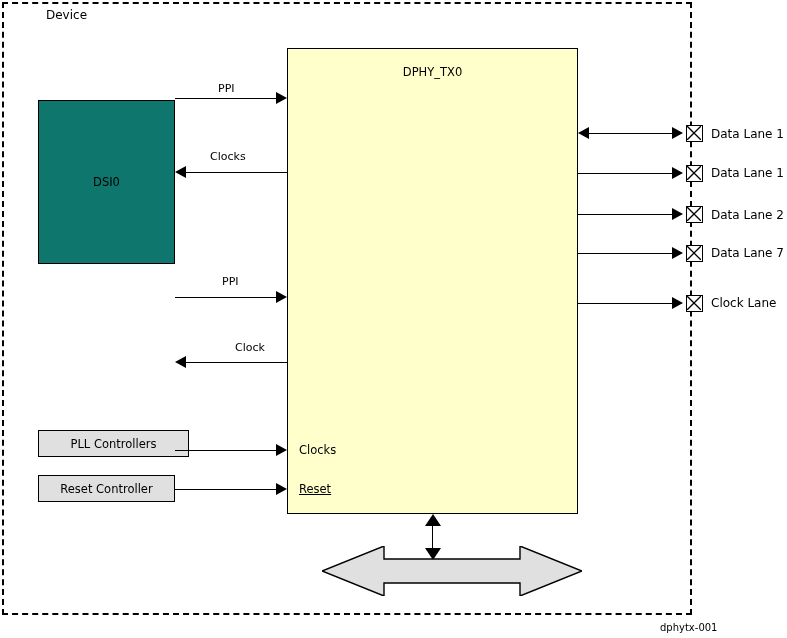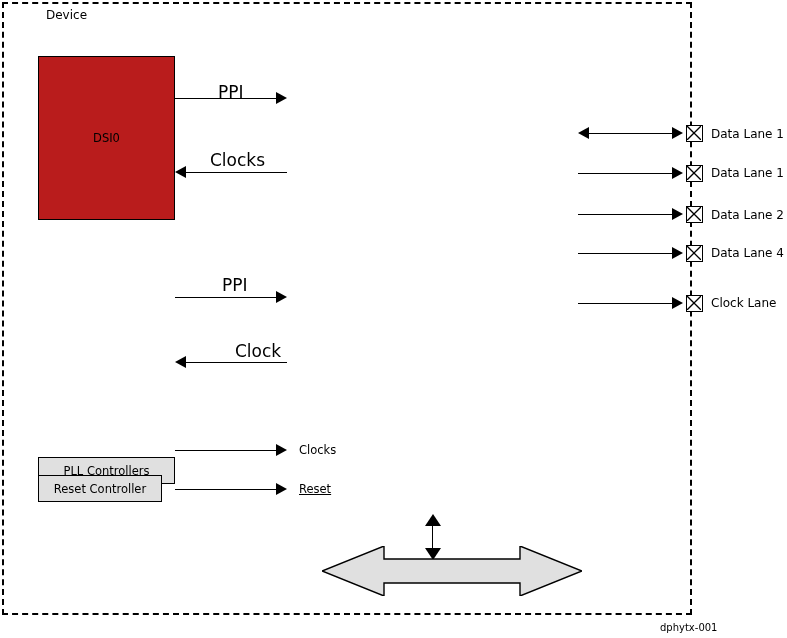--- a/index.html
+++ b/index.html
@@ -48,21 +48,21 @@
   .block {
     box-sizing: border-box;
     border: 1px solid #000;
     display: flex;
     align-items: center;
     justify-content: center;
     font-size: 11.5px;
     color: #000;
     text-align: center;
   }
-  .block.green { background: #b91c1c; }
+  .block.green { background: #0f766e; margin-top: 44px; }
   .block.yellow { background: #ffffcc; }
   .block.gray { background: #e0e0e0; }
 
   .block.yellow {
     align-items: flex-start;
     justify-content: center;
   }
   .yellow-title {
     margin-top: 16px;
     font-size: 11.5px;
@@ -103,21 +103,21 @@
     border-right: 8px solid transparent;
     border-bottom: 12px solid #000;
   }
   .arrow-d {
     width: 0; height: 0;
     border-left: 8px solid transparent;
     border-right: 8px solid transparent;
     border-top: 12px solid #000;
   }
   .wire-label {
-    font-size: 17px;
+    font-size: 11px;
     color: #000;
     white-space: nowrap;
     text-align: right;
   }
 
   
   .pad {
     width: 17px;
     height: 17px;
     box-sizing: border-box;
@@ -169,32 +169,35 @@
 
 
   <div class="abs hline" style="left:175px; top:297px; width:102px;"></div>
   <div class="abs arrow-r" style="left:276px; top:291px;"></div>
   <div class="abs wire-label" style="left:222px; top:275px;">PPI</div>
 
   <div class="abs hline" style="left:186px; top:362px; width:101px;"></div>
   <div class="abs arrow-l" style="left:175px; top:356px;"></div>
   <div class="abs wire-label" style="left:215px; top:341px;margin-left:20px;">Clock</div>
 
-  <div class="abs block gray" style="left:38px; top:457px; width:137px; height:27px;">
+  <div class="abs block gray" style="left:38px; top:430px; width:151px; height:27px;">
     <span>PLL Controllers</span>
   </div>
   <div class="abs hline" style="left:175px; top:450px; width:102px;"></div>
   <div class="abs arrow-r" style="left:276px; top:444px;"></div>
 
-  <div class="abs block gray" style="left:38px; top:475px; width:124px; height:27px;">
+  <div class="abs block gray" style="left:38px; top:475px; width:137px; height:27px;">
     <span>Reset Controller</span>
   </div>
   <div class="abs hline" style="left:175px; top:489px; width:102px;"></div>
   <div class="abs arrow-r" style="left:276px; top:483px;"></div>
 
+  <div class="abs block yellow" style="left:287px; top:48px; width:291px; height:466px;">
+    <span class="yellow-title">DPHY_TX0</span>
+  </div>
   <div class="abs inner-label" style="left:299px; top:443px;">Clocks</div>
   <div class="abs inner-label" style="left:299px; top:482px;text-decoration:underline;">Reset</div>
 
   <div class="abs hline" style="left:589px; top:133px; width:84px;"></div>
   <div class="abs arrow-r" style="left:672px; top:127px;"></div>
   <div class="abs arrow-l" style="left:578px; top:127px;"></div>
   <div class="abs pad" style="left:686px; top:125px;">
     <svg width="14" height="14" viewBox="0 0 14 14">
         <line x1="0" y1="0" x2="14" y2="14" stroke="#000" stroke-width="1.3"></line>
         <line x1="14" y1="0" x2="0" y2="14" stroke="#000" stroke-width="1.3"></line>
@@ -223,21 +226,21 @@
   <div class="abs lane-label" style="left:711px; top:208px;">Data Lane 2</div>
 
   <div class="abs hline" style="left:578px; top:253px; width:95px;"></div>
   <div class="abs arrow-r" style="left:672px; top:247px;"></div>
   <div class="abs pad" style="left:686px; top:245px;">
     <svg width="14" height="14" viewBox="0 0 14 14">
         <line x1="0" y1="0" x2="14" y2="14" stroke="#000" stroke-width="1.3"></line>
         <line x1="14" y1="0" x2="0" y2="14" stroke="#000" stroke-width="1.3"></line>
       </svg>
   </div>
-  <div class="abs lane-label" style="left:711px; top:246px;">Data Lane 4</div>
+  <div class="abs lane-label" style="left:711px; top:246px;">Data Lane 7</div>
 
   <div class="abs hline" style="left:578px; top:303px; width:95px;"></div>
   <div class="abs arrow-r" style="left:672px; top:297px;"></div>
   <div class="abs pad" style="left:686px; top:295px;">
     <svg width="14" height="14" viewBox="0 0 14 14">
         <line x1="0" y1="0" x2="14" y2="14" stroke="#000" stroke-width="1.3"></line>
         <line x1="14" y1="0" x2="0" y2="14" stroke="#000" stroke-width="1.3"></line>
       </svg>
   </div>
   <div class="abs lane-label" style="left:711px; top:296px;">Clock Lane</div>

